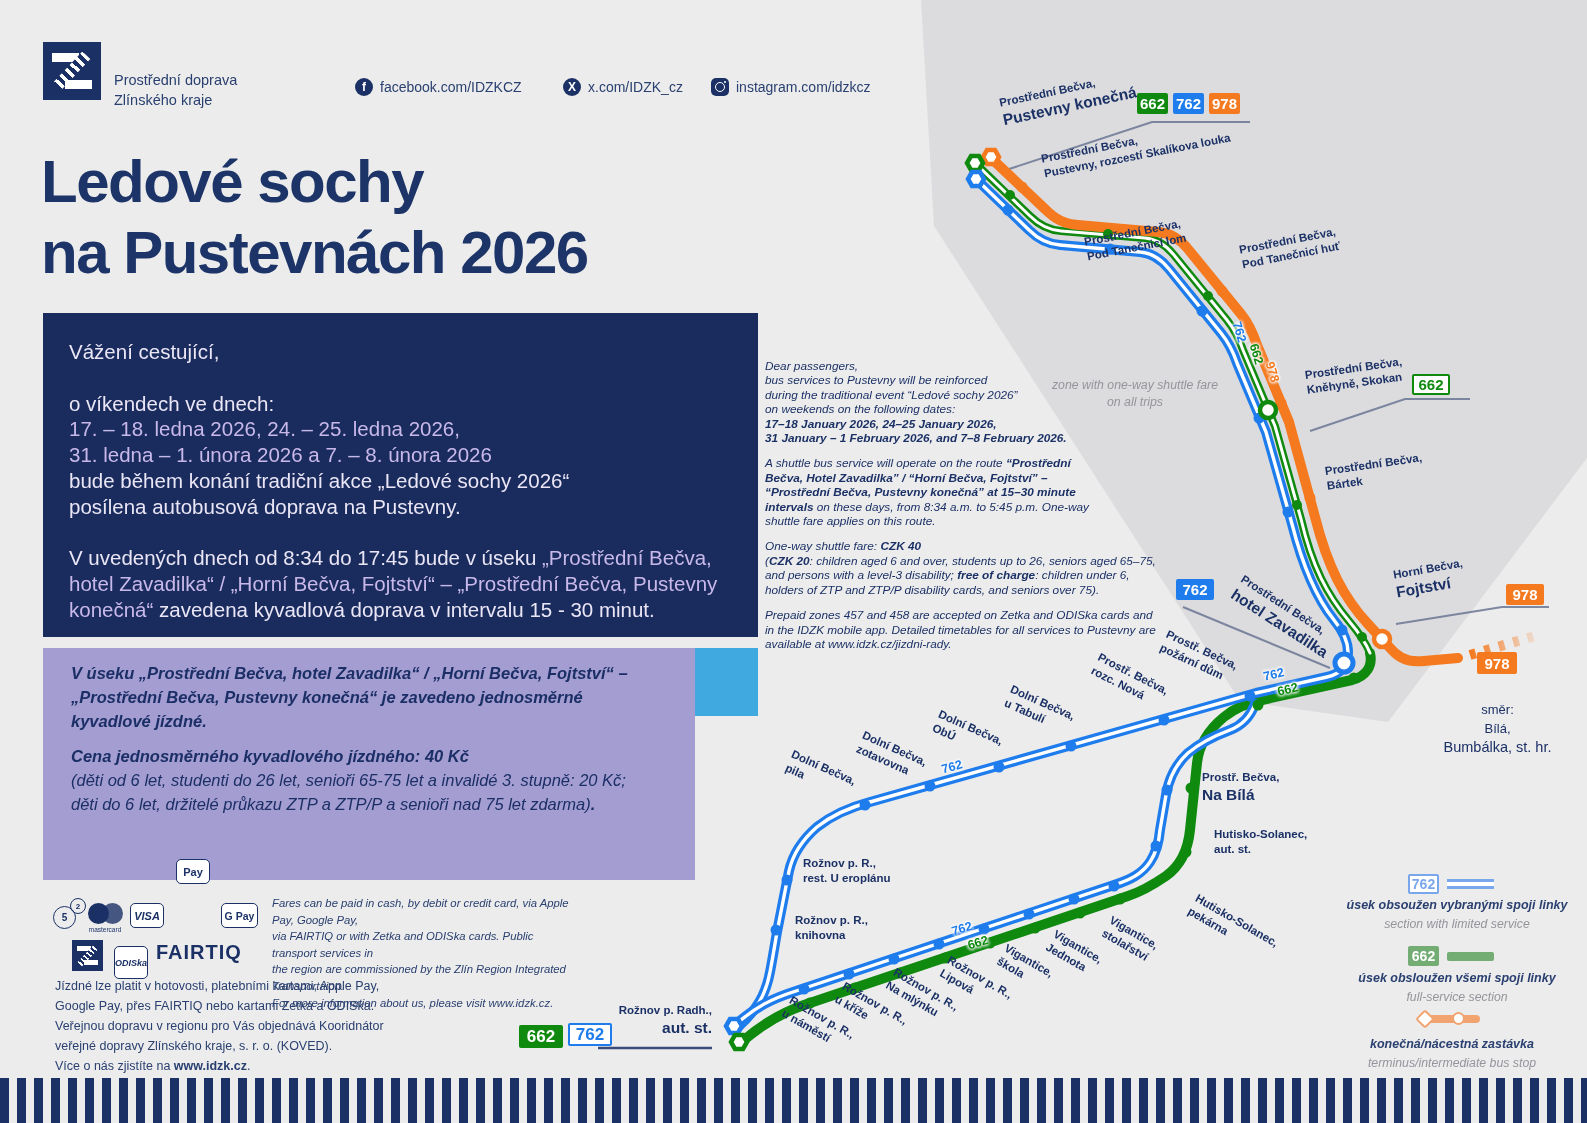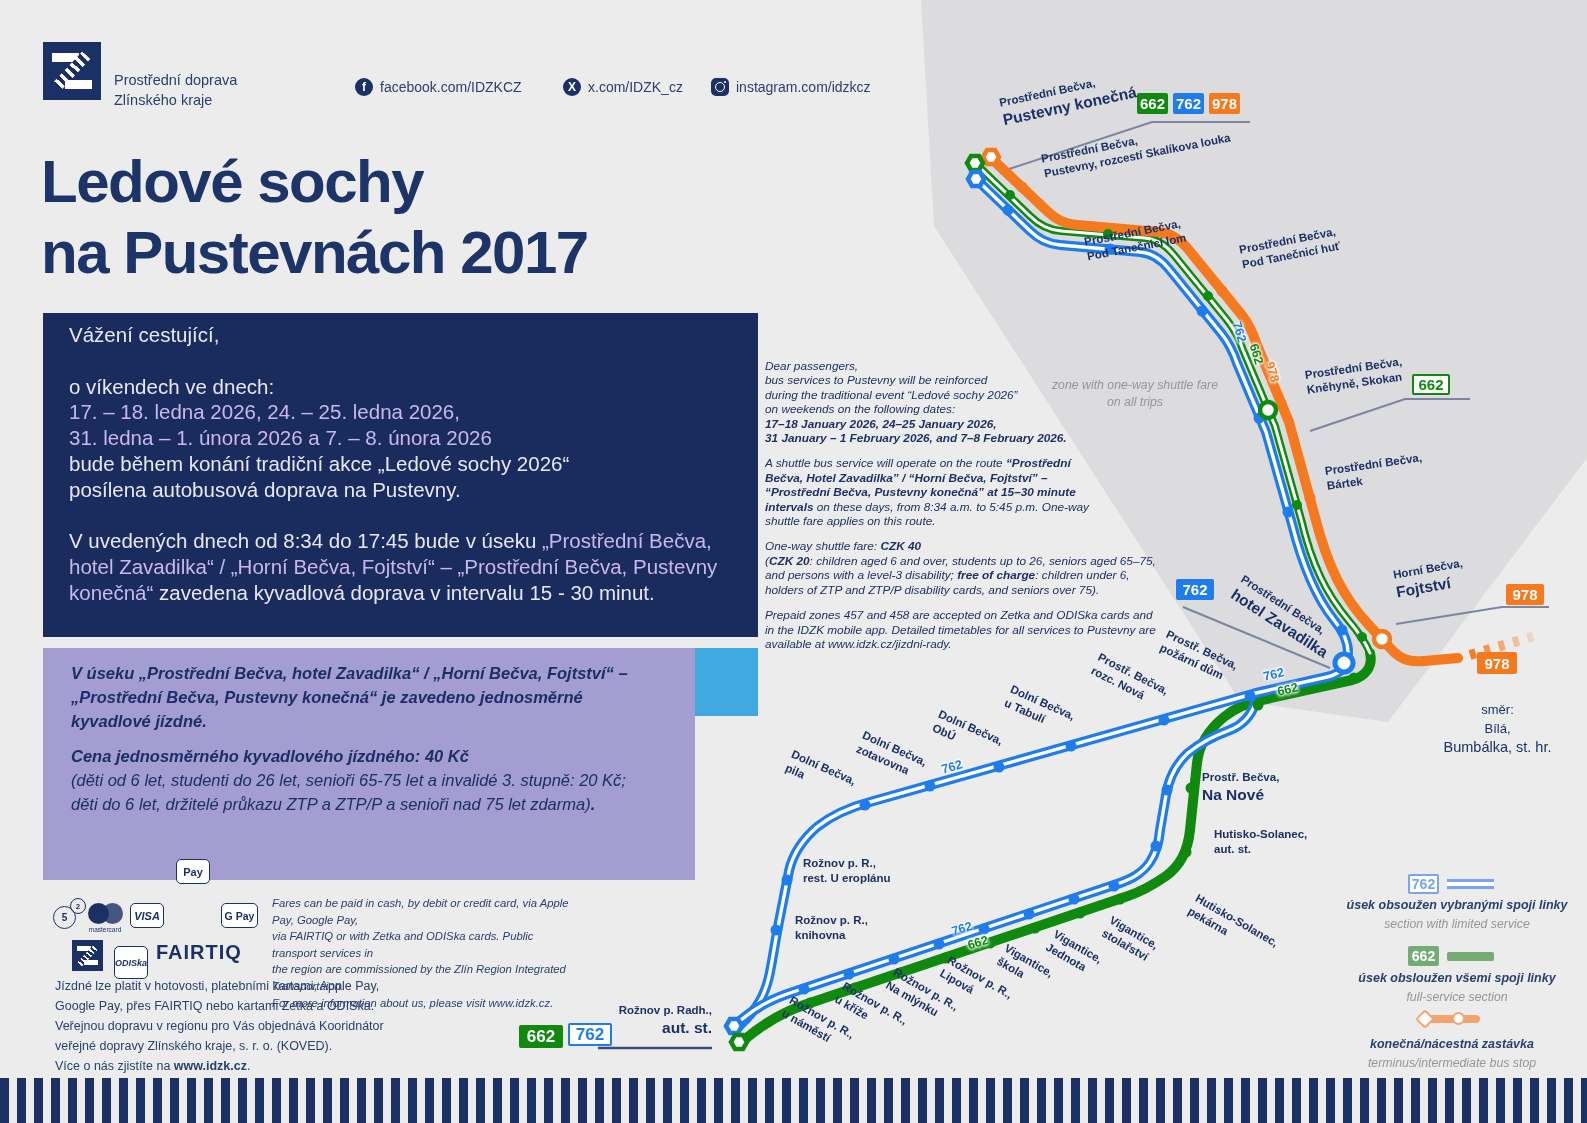--- a/index.html
+++ b/index.html
@@ -19,21 +19,21 @@
         align-items:center;justify-content:center;font-size:12px;font-weight:bold;}
   .sico.ig{border-radius:5px;position:relative;}
   .sico.ig .c{width:8px;height:8px;border:1.6px solid #fff;border-radius:50%;}
   .sico.ig .d{position:absolute;right:3px;top:2.5px;width:2px;height:2px;background:#fff;border-radius:50%;}
 
   .title{position:absolute;left:41px;top:146px;font-size:60px;line-height:71px;font-weight:bold;
          letter-spacing:-1.5px;color:#1c3467;}
 
   
   .bluebox{position:absolute;left:43px;top:313px;width:715px;height:324px;background:#1a2c5e;
-           color:#eae6f6;font-size:20.5px;line-height:25.8px;padding:9px 0 0 26px;box-sizing:border-box;}
+           color:#eae6f6;font-size:20.5px;line-height:25.8px;padding:26px 0 0 26px;box-sizing:border-box;}
   .bluebox .hl{color:#c9b8ea;font-weight:normal;}
   .cyansq{position:absolute;left:695px;top:648px;width:63px;height:68px;background:#3fa9e0;}
   .purplebox{position:absolute;left:43px;top:648px;width:652px;height:232px;background:#a39dd1;
              color:#1b2f66;font-size:16.5px;line-height:24px;padding:13px 0 0 28px;box-sizing:border-box;}
   .purplebox p{margin:0 0 11px 0;}
   .b{font-weight:bold;} .i{font-style:italic;} .bi{font-weight:bold;font-style:italic;}
 
   
   .enblock{position:absolute;left:765px;top:359px;width:430px;font-size:11.8px;line-height:14.4px;
            color:#1b3166;}
@@ -242,21 +242,21 @@
   <div class="social" style="left:711px">
     <div class="sico ig">
         <span class="c"></span>
         <span class="d"></span>
       </div>
     <span>instagram.com/idzkcz</span>
   </div>
 
   <div class="title">
     <div>Ledové sochy</div>
-      <div>na Pustevnách 2017</div>
+      <div>na Pustevnách 2026</div>
   </div>
 
   <div class="bluebox"><span>Vážení cestující,<br><br></span><span>o víkendech ve dnech:<br></span><span class="hl">17. – 18. ledna 2026, 24. – 25. ledna 2026,<br>31. ledna – 1. února 2026 a 7. – 8. února 2026<br></span><span>bude během konání tradiční akce „Ledové sochy 2026“<br>posílena autobusová doprava na Pustevny.<br><br></span><span>V uvedených dnech od 8:34 do 17:45 bude v úseku </span><span class="hl">„Prostřední Bečva, hotel Zavadilka“ / „Horní Bečva, Fojtství“ – „Prostřední Bečva, Pustevny konečná“</span><span> zavedena kyvadlová doprava v intervalu 15 - 30 minut.</span></div>
 
   <div class="cyansq"></div>
   <div class="purplebox">
     <p><span class="bi">V úseku „Prostřední Bečva, hotel Zavadilka“ / „Horní Bečva, Fojtství“ –<br>„Prostřední Bečva, Pustevny konečná“ je zavedeno jednosměrné<br>kyvadlové jízdné.</span></p>
     <p><span class="bi">Cena jednosměrného kyvadlového jízdného: 40 Kč<br></span><span class="i">(děti od 6 let, studenti do 26 let, senioři 65-75 let a invalidé 3. stupně: 20 Kč;<br>děti do 6 let, držitelé průkazu ZTP a ZTP/P a senioři nad 75 let zdarma)</span><span class="bi">.</span></p>
   </div>
 
@@ -289,21 +289,21 @@
       <div class="map-stop" style="left: 1246px; top: 572px; transform: rotate(33deg);"><span class="ms-l1">Prostřední Bečva,</span><br><span class="ms-l2 em">hotel Zavadilka</span></div>
       <div class="map-stop" style="left: 1392px; top: 568px; transform: rotate(-10deg);"><span class="ms-l1">Horní Bečva,</span><br><span class="ms-l2 em">Fojtství</span></div>
       <div class="map-stop" style="left: 1170px; top: 627px; transform: rotate(25deg);"><span class="ms-l1">Prostř. Bečva,</span><br><span class="ms-l2">požární dům</span></div>
       <div class="map-stop" style="left: 1102px; top: 650px; transform: rotate(27deg);"><span class="ms-l1">Prostř. Bečva,</span><br><span class="ms-l2">rozc. Nová</span></div>
       <div class="map-stop" style="left: 1014px; top: 682px; transform: rotate(24deg);"><span class="ms-l1">Dolní Bečva,</span><br><span class="ms-l2">u Tabulí</span></div>
       <div class="map-stop" style="left: 942px; top: 707px; transform: rotate(24deg);"><span class="ms-l1">Dolní Bečva,</span><br><span class="ms-l2">ObÚ</span></div>
       <div class="map-stop" style="left: 866px; top: 728px; transform: rotate(24deg);"><span class="ms-l1">Dolní Bečva,</span><br><span class="ms-l2">zotavovna</span></div>
       <div class="map-stop" style="left: 795px; top: 747px; transform: rotate(24deg);"><span class="ms-l1">Dolní Bečva,</span><br><span class="ms-l2">pila</span></div>
       <div class="map-stop" style="left: 803px; top: 856px;"><span class="ms-l1">Rožnov p. R.,</span><br><span class="ms-l2">rest. U eroplánu</span></div>
       <div class="map-stop" style="left: 795px; top: 913px;"><span class="ms-l1">Rožnov p. R.,</span><br><span class="ms-l2">knihovna</span></div>
-      <div class="map-stop" style="left: 1202px; top: 770px;"><span class="ms-l1">Prostř. Bečva,</span><br><span class="ms-l2 em">Na Nové</span></div>
+      <div class="map-stop" style="left: 1202px; top: 770px;"><span class="ms-l1">Prostř. Bečva,</span><br><span class="ms-l2 em">Na Bílá</span></div>
       <div class="map-stop" style="left: 1214px; top: 827px;"><span class="ms-l1">Hutisko-Solanec,</span><br><span class="ms-l2">aut. st.</span></div>
       <div class="map-stop" style="left: 1200px; top: 891px; transform: rotate(30deg);"><span class="ms-l1">Hutisko-Solanec,</span><br><span class="ms-l2">pekárna</span></div>
       <div class="map-stop" style="left: 1114px; top: 913px; transform: rotate(30deg);"><span class="ms-l1">Vigantice,</span><br><span class="ms-l2">stolařství</span></div>
       <div class="map-stop" style="left: 1058px; top: 927px; transform: rotate(30deg);"><span class="ms-l1">Vigantice,</span><br><span class="ms-l2">Jednota</span></div>
       <div class="map-stop" style="left: 1009px; top: 941px; transform: rotate(30deg);"><span class="ms-l1">Vigantice,</span><br><span class="ms-l2">škola</span></div>
       <div class="map-stop" style="left: 952px; top: 953px; transform: rotate(30deg);"><span class="ms-l1">Rožnov p. R.,</span><br><span class="ms-l2">Lipová</span></div>
       <div class="map-stop" style="left: 898px; top: 965px; transform: rotate(30deg);"><span class="ms-l1">Rožnov p. R.,</span><br><span class="ms-l2">Na mlýnku</span></div>
       <div class="map-stop" style="left: 847px; top: 979px; transform: rotate(30deg);"><span class="ms-l1">Rožnov p. R.,</span><br><span class="ms-l2">u kříže</span></div>
       <div class="map-stop" style="left: 794px; top: 993px; transform: rotate(30deg);"><span class="ms-l1">Rožnov p. R.,</span><br><span class="ms-l2">u náměstí</span></div>
       <div class="map-stop" style="left: 600px; top: 1003px; width: 112px; text-align: right;"><span class="ms-l1">Rožnov p. Radh.,</span><br><span class="ms-l2 em">aut. st.</span></div>

